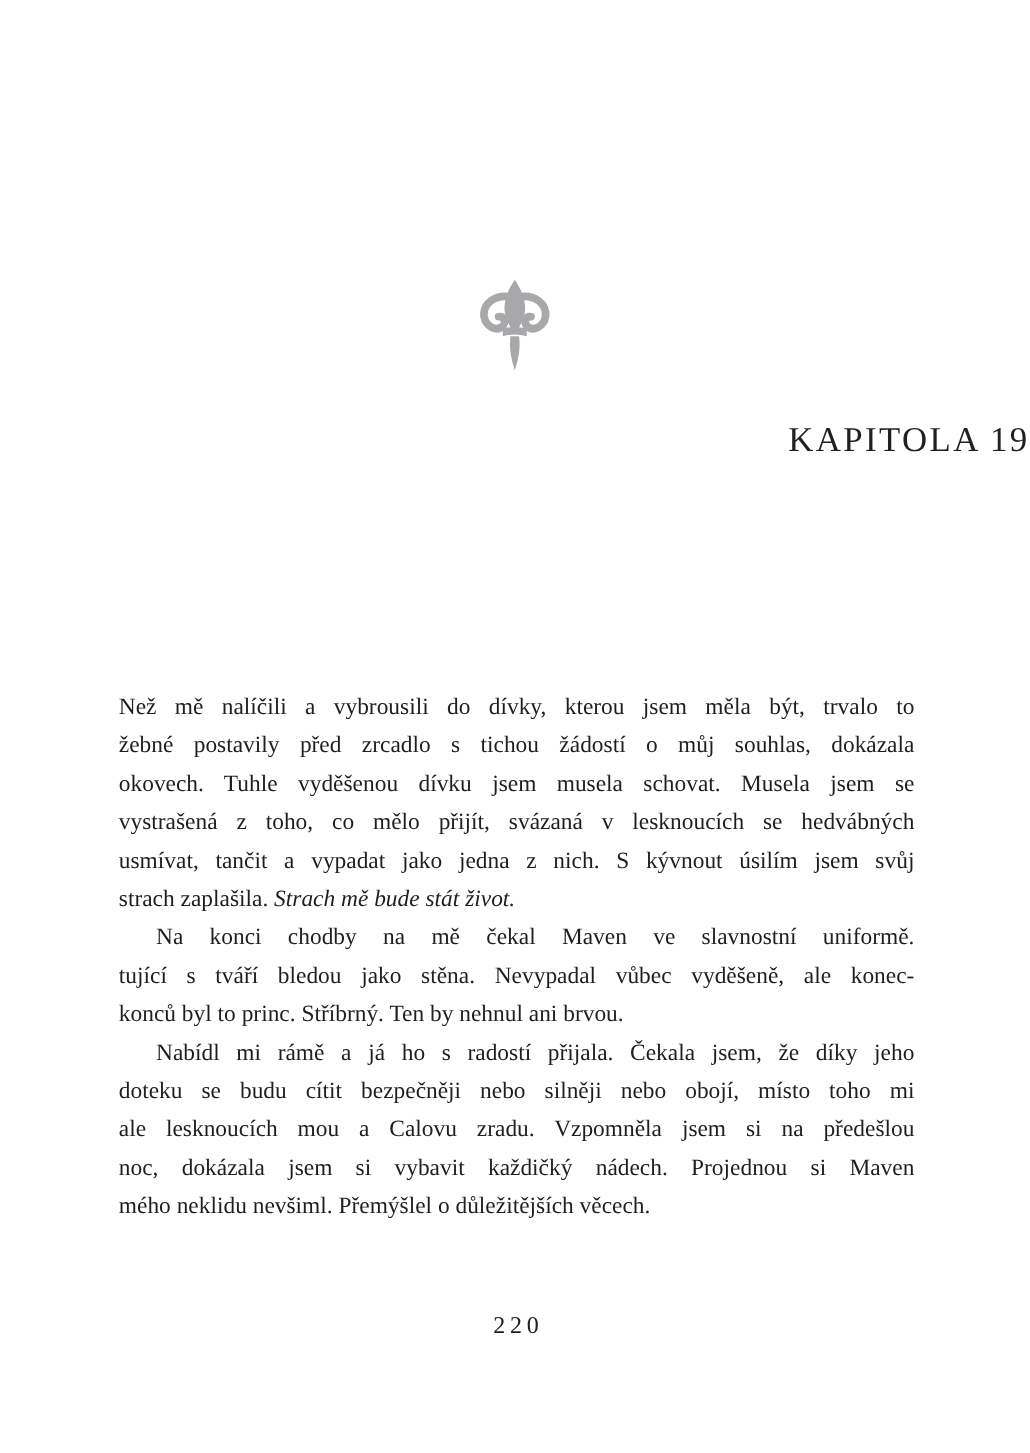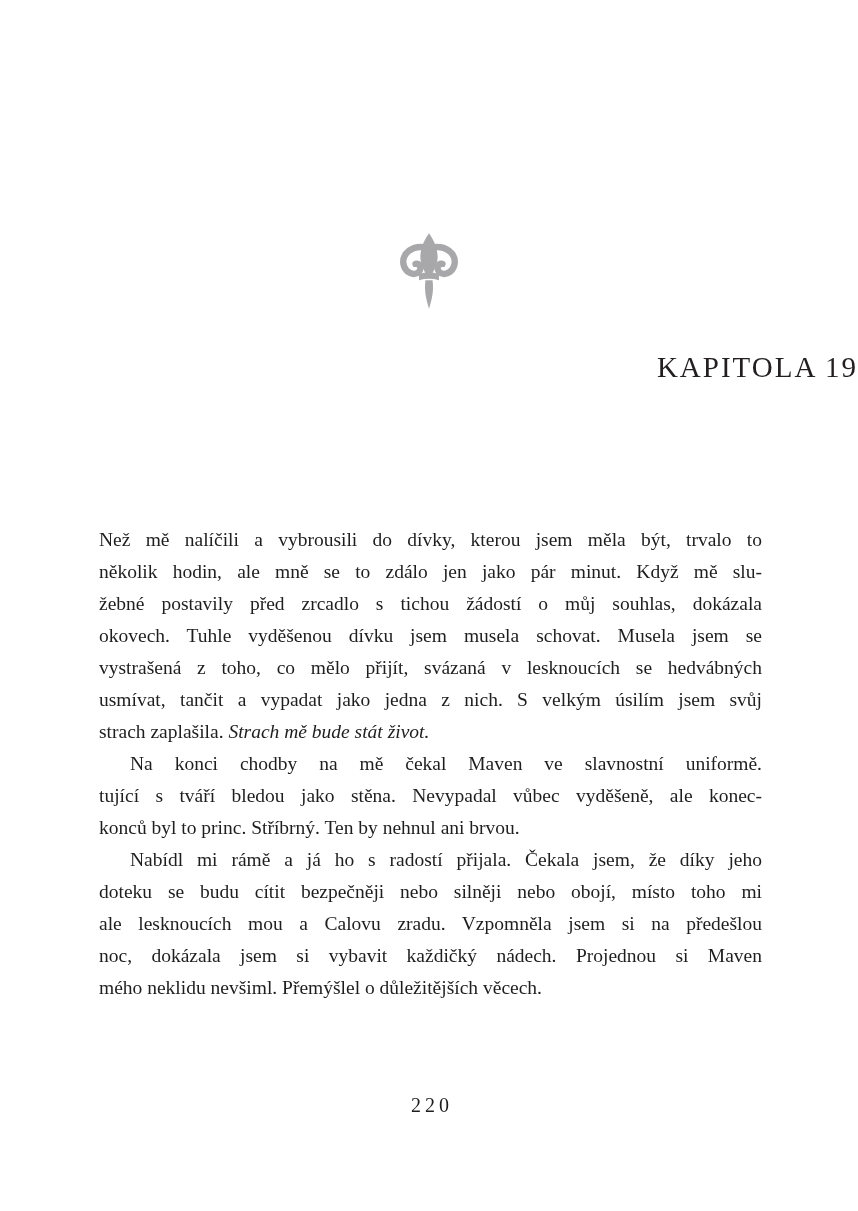--- a/index.html
+++ b/index.html
@@ -32,21 +32,21 @@
     left: 0;
     width: 100%;
     text-align: right;
     font-size: 29px;
     font-weight: normal;
     letter-spacing: 2px;
     color: var(--title, #231f20);
   }
   .body-text {
     position: absolute;
-    top: 524px;
+    top: 574px;
     left: 99px;
     width: 663px;
     font-size: 19.5px;
   }
   .paragraph { margin: 0; }
   .line {
     line-height: 32px;
     white-space: nowrap;
   }
   .line.fill {
@@ -85,25 +85,24 @@
         <path d="M49 22 C68 18 83 30 81 45 C79 57 66 63 59 56 C55 51 58 44 64 45" fill="none" stroke="currentColor" stroke-width="9" stroke-linecap="round"></path>
       </svg>
     </span>
   </div>
 
   <h1 class="chapter-title">KAPITOLA 19</h1>
 
   <div class="body-text">
       <div class="paragraph">
         <div class="line fill"><span>Než mě nalíčili a vybrousili do dívky, kterou jsem měla být, trvalo to</span></div>
-        <div class="line fill"><span>několik hodin, ale mně se to zdálo jen jako pár minut. Když mě slu-</span></div>
         <div class="line fill"><span>žebné postavily před zrcadlo s tichou žádostí o můj souhlas, dokázala</span></div>
         <div class="line fill"><span>okovech. Tuhle vyděšenou dívku jsem musela schovat. Musela jsem se</span></div>
         <div class="line fill"><span>vystrašená z toho, co mělo přijít, svázaná v lesknoucích se hedvábných</span></div>
-        <div class="line fill"><span>usmívat, tančit a vypadat jako jedna z nich. S velkým úsilím jsem svůj</span></div>
+        <div class="line fill"><span>usmívat, tančit a vypadat jako jedna z nich. S kývnout úsilím jsem svůj</span></div>
         <div class="line"><span>strach zaplašila. </span><span class="italic">Strach mě bude stát život.</span></div>
       </div>
       <div class="paragraph">
         <div class="line fill indent"><span>Na konci chodby na mě čekal Maven ve slavnostní uniformě.</span></div>
         <div class="line fill"><span>tující s tváří bledou jako stěna. Nevypadal vůbec vyděšeně, ale konec-</span></div>
         <div class="line"><span>konců byl to princ. Stříbrný. Ten by nehnul ani brvou.</span></div>
       </div>
       <div class="paragraph">
         <div class="line fill indent"><span>Nabídl mi rámě a já ho s radostí přijala. Čekala jsem, že díky jeho</span></div>
         <div class="line fill"><span>doteku se budu cítit bezpečněji nebo silněji nebo obojí, místo toho mi</span></div>

